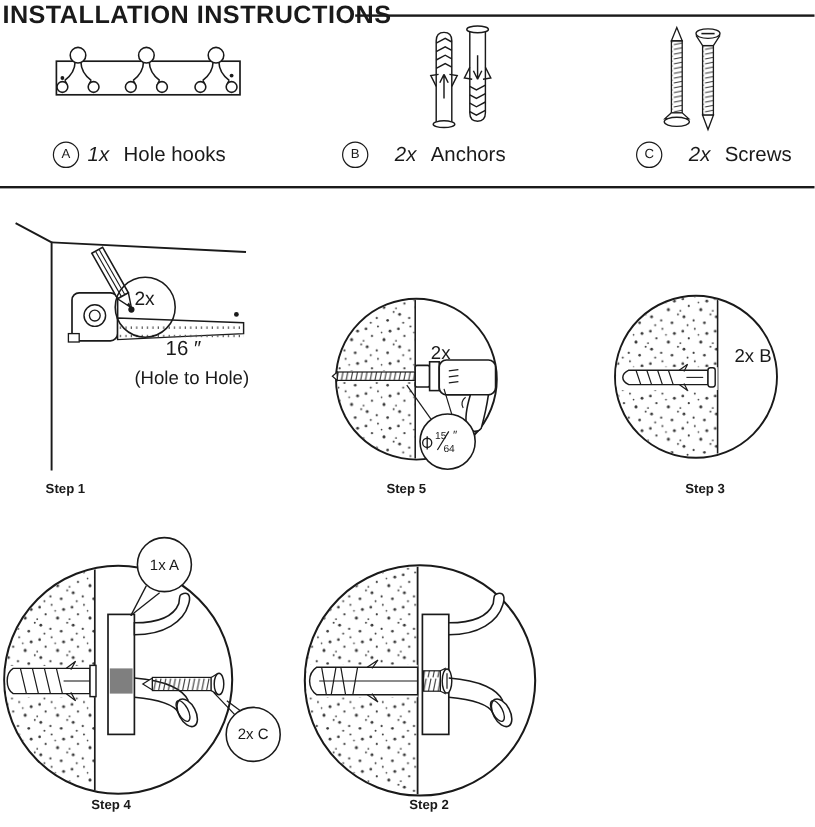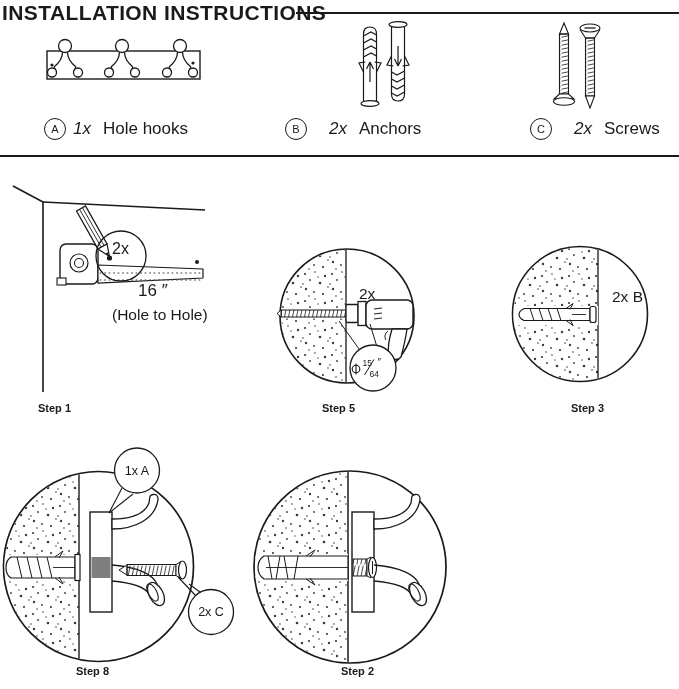--- a/index.html
+++ b/index.html
@@ -288,16 +288,16 @@
       <path d="M122,71 C143,71 155,65 159,55 C160,49 159,47.5 163,46.5 C168,45.5 169,50 167,56 C163,70 147,81 122,81 Z" fill="#fff" stroke-width="1.3"></path>
       <path d="M122,117 C149,119 163,127 167,136 M122,133 C144,135 155,139 159,146" fill="none" stroke-width="1.3"></path>
       <ellipse cx="166" cy="146" rx="7" ry="12.5" transform="rotate(-28 166 146)" fill="#fff" stroke-width="1.3"></ellipse>
       <ellipse cx="162.5" cy="144.5" rx="4.2" ry="9.5" transform="rotate(-28 162.5 144.5)" fill="none" stroke-width="1.1"></ellipse>
     </g>
   </svg>
 
   <div class="step-label" style="left:38px;top:402px">Step 1</div>
   <div class="step-label" style="left:322px;top:402px">Step 5</div>
   <div class="step-label" style="left:571px;top:402px">Step 3</div>
-  <div class="step-label" style="left:76px;top:665px">Step 8</div>
+  <div class="step-label" style="left:76px;top:665px">Step 4</div>
   <div class="step-label" style="left:341px;top:665px">Step 2</div>
 
 </div>
 
 </body></html>

